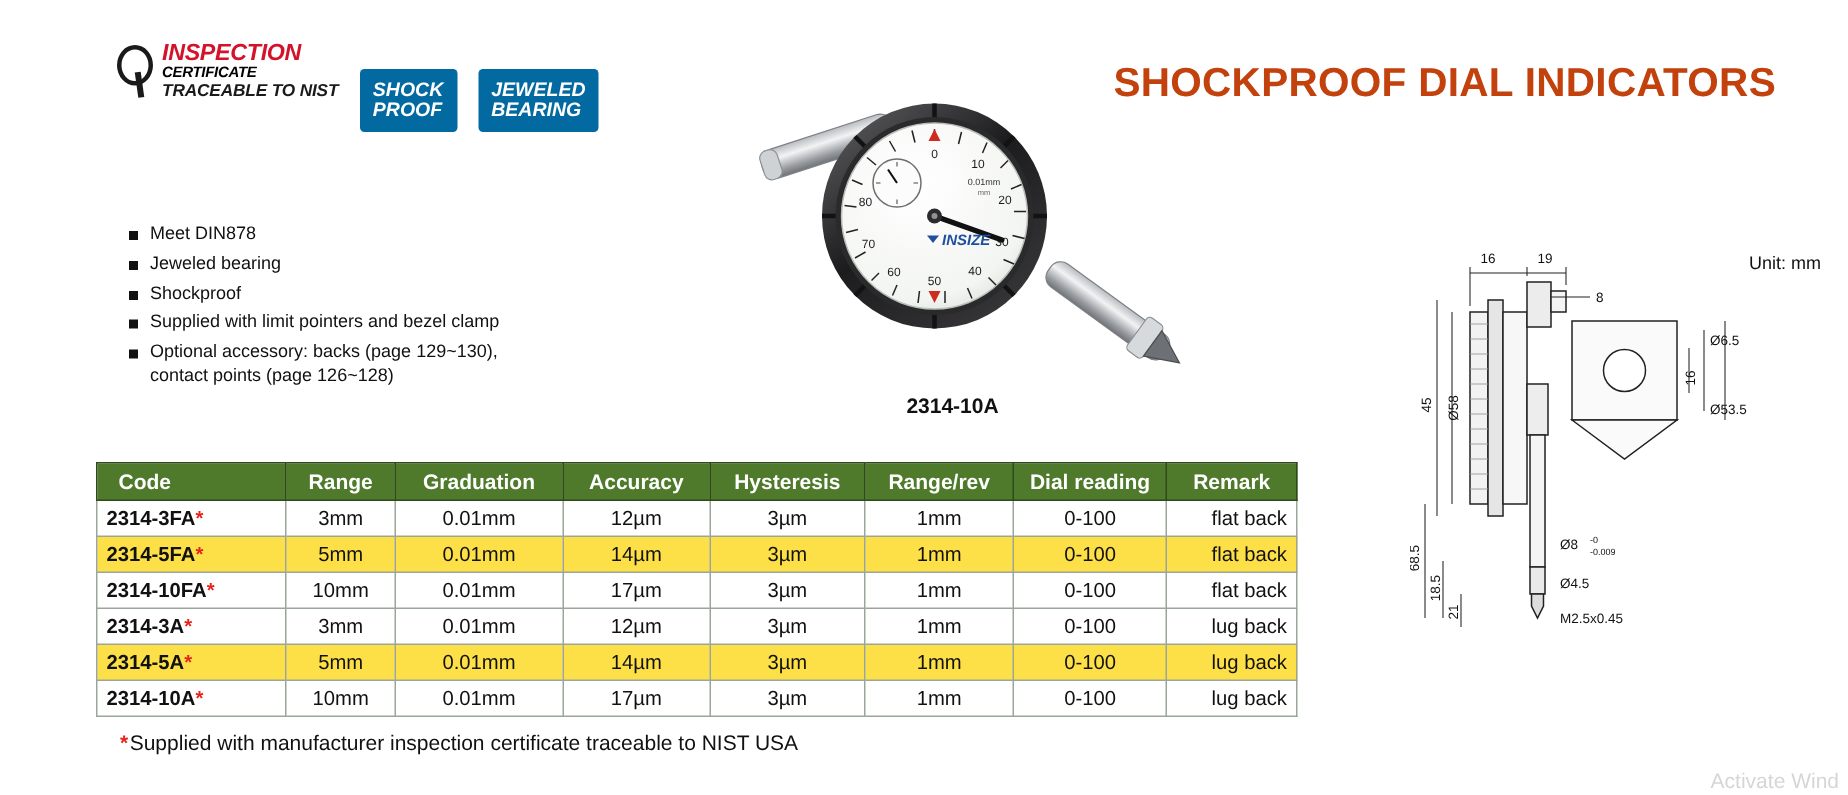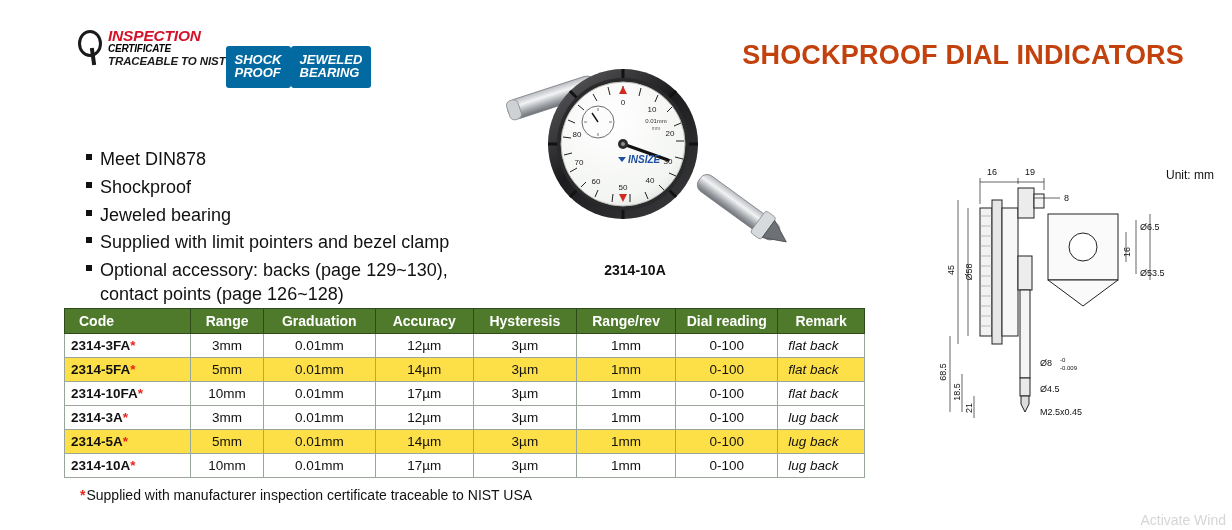--- a/index.html
+++ b/index.html
@@ -6,21 +6,21 @@
   html, body {
     margin: 0; padding: 0;
     width: 1232px; height: 530px;
     background: #ffffff;
     font-family: "Liberation Sans", sans-serif;
     overflow: hidden;
   }
   .page { position: relative; width: 1232px; height: 530px; }
 
   
-  .badges { position: absolute; left: 78px; top: 28px; display: flex; align-items: flex-start; }
+  .badges { position: absolute; left: 78px; top: 28px; display: flex; align-items: flex-start; gap: 14px; }
   .cert-block { display: flex; align-items: flex-start; gap: 4px; }
   .cert-mark { width: 26px; height: 36px; position: relative; margin-top: 2px; }
   .cert-mark .c-outer {
     position: absolute; left: 0; top: 0; width: 24px; height: 27px;
     border: 3px solid #1a1a1a; border-radius: 50%;
   }
   .cert-mark .c-tail {
     position: absolute; left: 13px; top: 18px; width: 4px; height: 17px;
     background: #1a1a1a; transform: rotate(-8deg);
   }
@@ -37,21 +37,21 @@
   .badge div { white-space: nowrap; }
 
   
   .headline {
     position: absolute; right: 48px; top: 40px;
     font-size: 27px; font-weight: bold; color: #c2410c; letter-spacing: 0.2px;
   }
 
   
   .bullets { position: absolute; left: 86px; top: 148px; }
-  .bullet { display: flex; align-items: flex-start; font-size: 18px; color: #111; margin-bottom: 4px; line-height: 1.32; }
+  .bullet { display: flex; align-items: flex-start; font-size: 12px; color: #111; margin-bottom: 4px; line-height: 1.32; }
   .bullet .sq { width: 6px; height: 6px; background: #111; margin: 6px 8px 0 0; flex: none; }
   .bullet .txt { max-width: 420px; }
 
   
   .product { position: absolute; left: 500px; top: 60px; width: 330px; height: 200px; }
   .caption {
     position: absolute; left: 500px; top: 262px; width: 270px; text-align: center;
     font-size: 14px; font-weight: bold; color: #111;
   }
 
@@ -69,21 +69,21 @@
     background: #4f7a2b; color: #ffffff; font-weight: bold; font-size: 14px;
     border: 1px solid #2f4a1a; padding: 4px 6px; text-align: center; height: 24px;
   }
   table.specs th.code-h { text-align: left; padding-left: 14px; }
   table.specs td {
     border: 1px solid #9aa69a; padding: 3px 6px; text-align: center; height: 24px;
   }
   table.specs td.code {
     text-align: left; font-weight: bold; white-space: nowrap;
   }
-  table.specs td.remark { text-align: left; padding-left: 10px; font-style: italic; }
+  table.specs td.remark { text-align: right; padding-left: 10px; }
   table.specs tr.alt td { background: #fde047; }
   .star { color: #e8231a; font-weight: bold; }
 
   .footnote {
     position: absolute; left: 80px; top: 487px; font-size: 14px; color: #111;
   }
   .footnote .star { margin-right: 1px; }
 
   .watermark {
     position: absolute; right: 6px; bottom: 2px; font-size: 14px; color: #d6d6d6;
@@ -121,25 +121,25 @@
 
   <div class="headline">SHOCKPROOF DIAL INDICATORS</div>
 
   <div class="bullets">
     <div class="bullet">
       <span class="sq"></span>
       <span class="txt">Meet DIN878</span>
     </div>
     <div class="bullet">
       <span class="sq"></span>
-      <span class="txt">Shockproof</span>
+      <span class="txt">Jeweled bearing</span>
     </div>
     <div class="bullet">
       <span class="sq"></span>
-      <span class="txt">Jeweled bearing</span>
+      <span class="txt">Shockproof</span>
     </div>
     <div class="bullet">
       <span class="sq"></span>
       <span class="txt">Supplied with limit pointers and bezel clamp</span>
     </div>
     <div class="bullet">
       <span class="sq"></span>
       <span class="txt" style="white-space: pre-line;">Optional accessory: backs (page 129~130),
 contact points (page 126~128)</span>
     </div>

